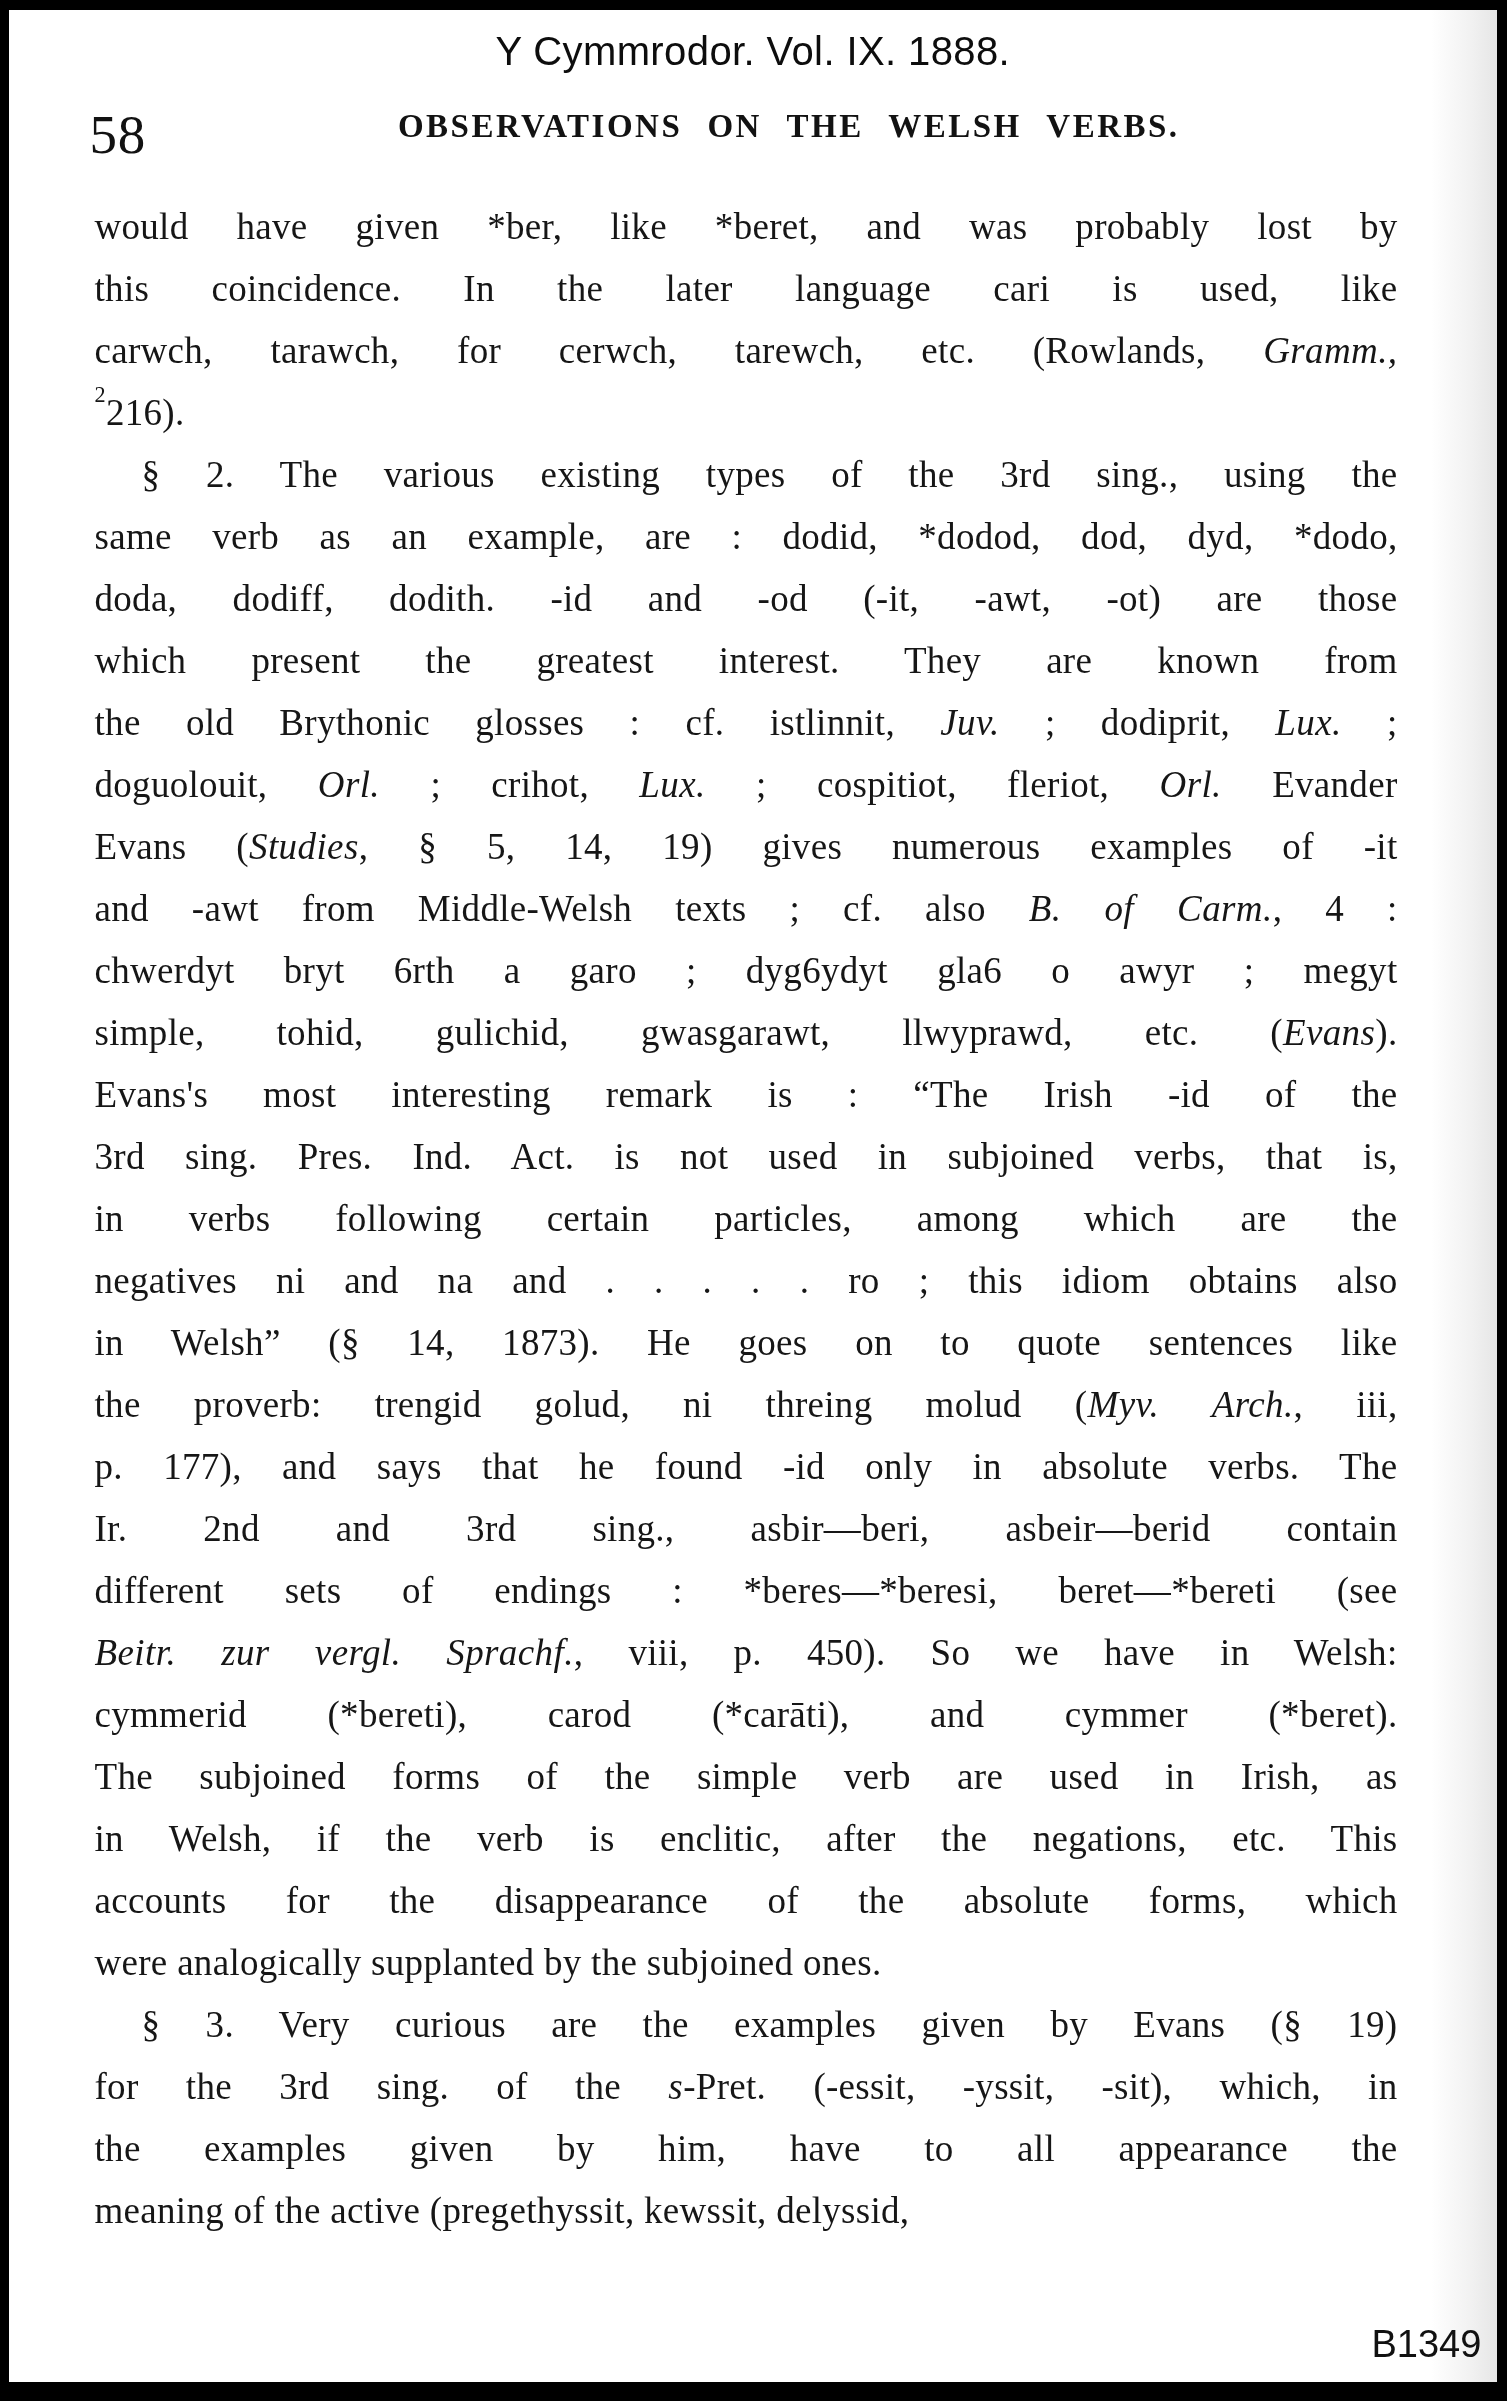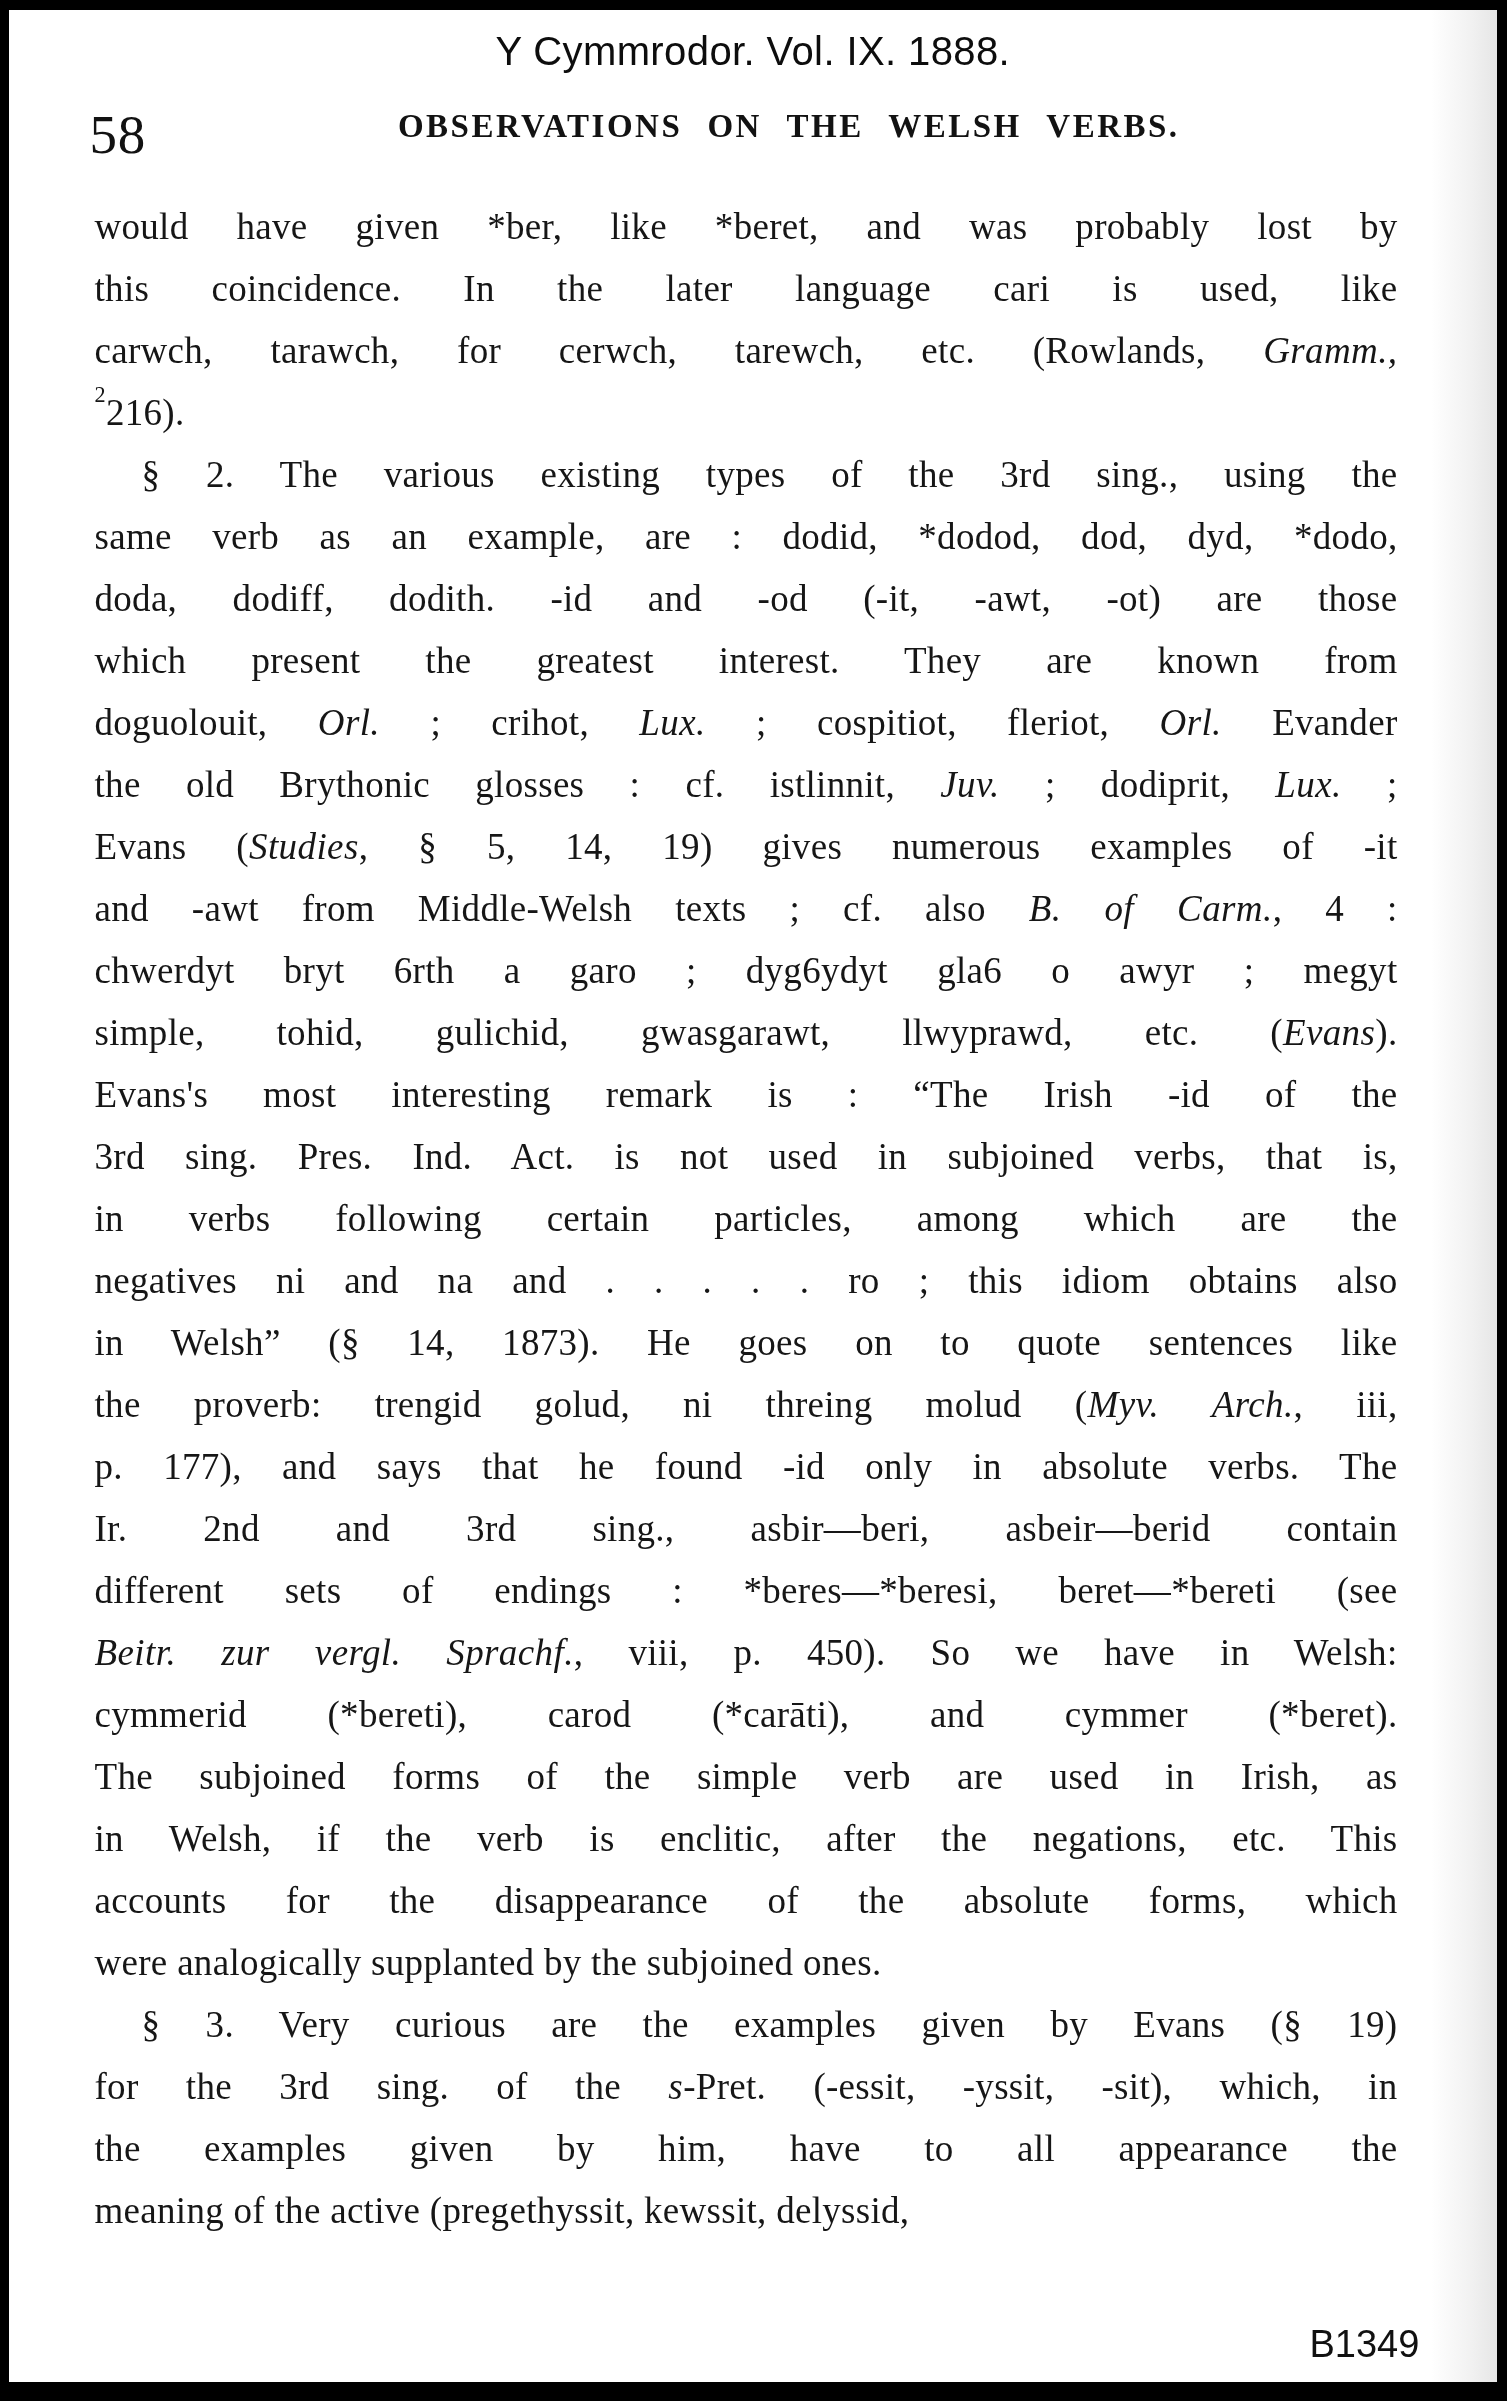--- a/index.html
+++ b/index.html
@@ -31,21 +31,21 @@
     left: 0;
     width: 100%;
     text-align: center;
     font-family: "Liberation Sans", "DejaVu Sans", sans-serif;
     font-size: 40px;
     letter-spacing: 0.4px;
     color: #0d0d0d;
   }
   .catalog-label {
     position: absolute;
-    left: 1301px;
+    left: 1363px;
     top: 2313px;
     font-family: "Liberation Sans", "DejaVu Sans", sans-serif;
     font-size: 38px;
     color: #111;
   }
   
   .running-head {
     position: absolute;
     top: 91px;
     left: 0;
@@ -124,22 +124,22 @@
 
     <div class="text-body">
         <div class="line"><span>would have given *ber, like *beret, and was probably lost by</span></div>
         <div class="line"><span>this coincidence.  In the later language cari is used, like</span></div>
         <div class="line"><span>carwch, tarawch, for cerwch, tarewch, etc. (Rowlands, </span><em>Gramm.,</em></div>
         <div class="line last"><sup>2</sup><span>216).</span></div>
         <div class="line indent"><span>§ 2. The various existing types of the 3rd sing., using the</span></div>
         <div class="line"><span>same verb as an example, are : dodid, *dodod, dod, dyd, *dodo,</span></div>
         <div class="line"><span>doda, dodiff, dodith.  -id and -od (-it, -awt, -ot) are those</span></div>
         <div class="line"><span>which present the greatest interest.  They are known from</span></div>
+        <div class="line"><span>the old Brythonic glosses : cf. istlinnit, </span><em>Juv.</em><span> ; dodiprit, </span><em>Lux.</em><span> ;</span></div>
         <div class="line"><span>doguolouit, </span><em>Orl.</em><span> ; crihot, </span><em>Lux.</em><span> ; cospitiot, fleriot, </span><em>Orl.</em><span>  Evander</span></div>
-        <div class="line"><span>the old Brythonic glosses : cf. istlinnit, </span><em>Juv.</em><span> ; dodiprit, </span><em>Lux.</em><span> ;</span></div>
         <div class="line"><span>Evans (</span><em>Studies</em><span>, § 5, 14, 19) gives numerous examples of -it</span></div>
         <div class="line"><span>and -awt from Middle-Welsh texts ; cf. also </span><em>B. of Carm.</em><span>, 4 :</span></div>
         <div class="line"><span>chwerdyt bryt 6rth a garo ; dyg6ydyt gla6 o awyr ; megyt</span></div>
         <div class="line"><span>simple, tohid, gulichid, gwasgarawt, llwyprawd, etc. (</span><em>Evans</em><span>).</span></div>
         <div class="line"><span>Evans's most interesting remark is : “The Irish -id of the</span></div>
         <div class="line"><span>3rd sing. Pres. Ind. Act. is not used in subjoined verbs, that is,</span></div>
         <div class="line"><span>in verbs following certain particles, among which are the</span></div>
         <div class="line"><span>negatives ni and na and . . . . . ro ; this idiom obtains also</span></div>
         <div class="line"><span>in Welsh” (§ 14, 1873).  He goes on to quote sentences like</span></div>
         <div class="line"><span>the proverb: trengid golud, ni threing molud (</span><em>Myv. Arch.</em><span>, iii,</span></div>

